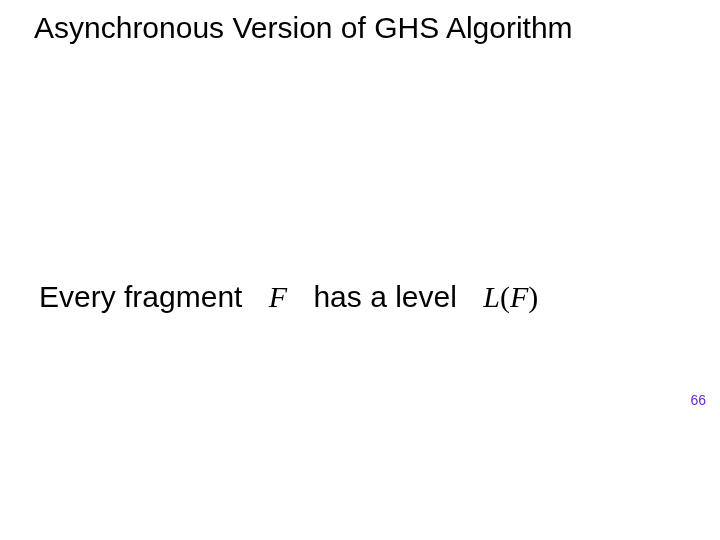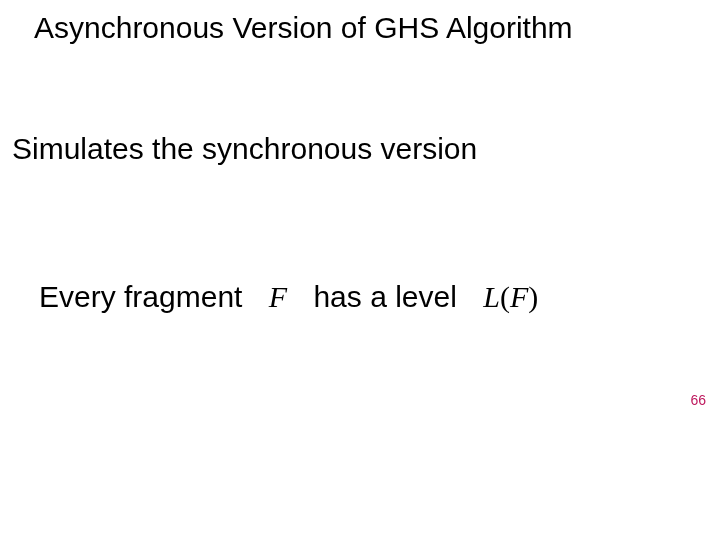--- a/index.html
+++ b/index.html
@@ -52,35 +52,34 @@
   }
   .math .paren {
     font-style: normal;
   }
   .page-number {
     position: absolute;
     right: 14px;
     bottom: 8px;
     font-family: Arial, Helvetica, sans-serif;
     font-size: 14px;
-    color: #be185d;
+    color: #6d28d9;
   }
   .gap {
     display: inline-block;
     width: 18px;
   }
 </style>
 </head>
 <body>
 
 <div class="slide">
 
   <div class="title">Asynchronous Version of GHS Algorithm</div>
 
-  <div class="line1">Simulates the synchronous version</div>
 
   <div class="line2">
     <span>Every fragment</span><span class="gap"></span>
     <span class="math">F</span><span class="gap"></span>
     <span>has a level</span><span class="gap"></span>
     <span class="math"><span>L</span><span class="paren">(</span><span>F</span><span class="paren">)</span></span>
   </div>
 
   <div class="page-number">66</div>
 

